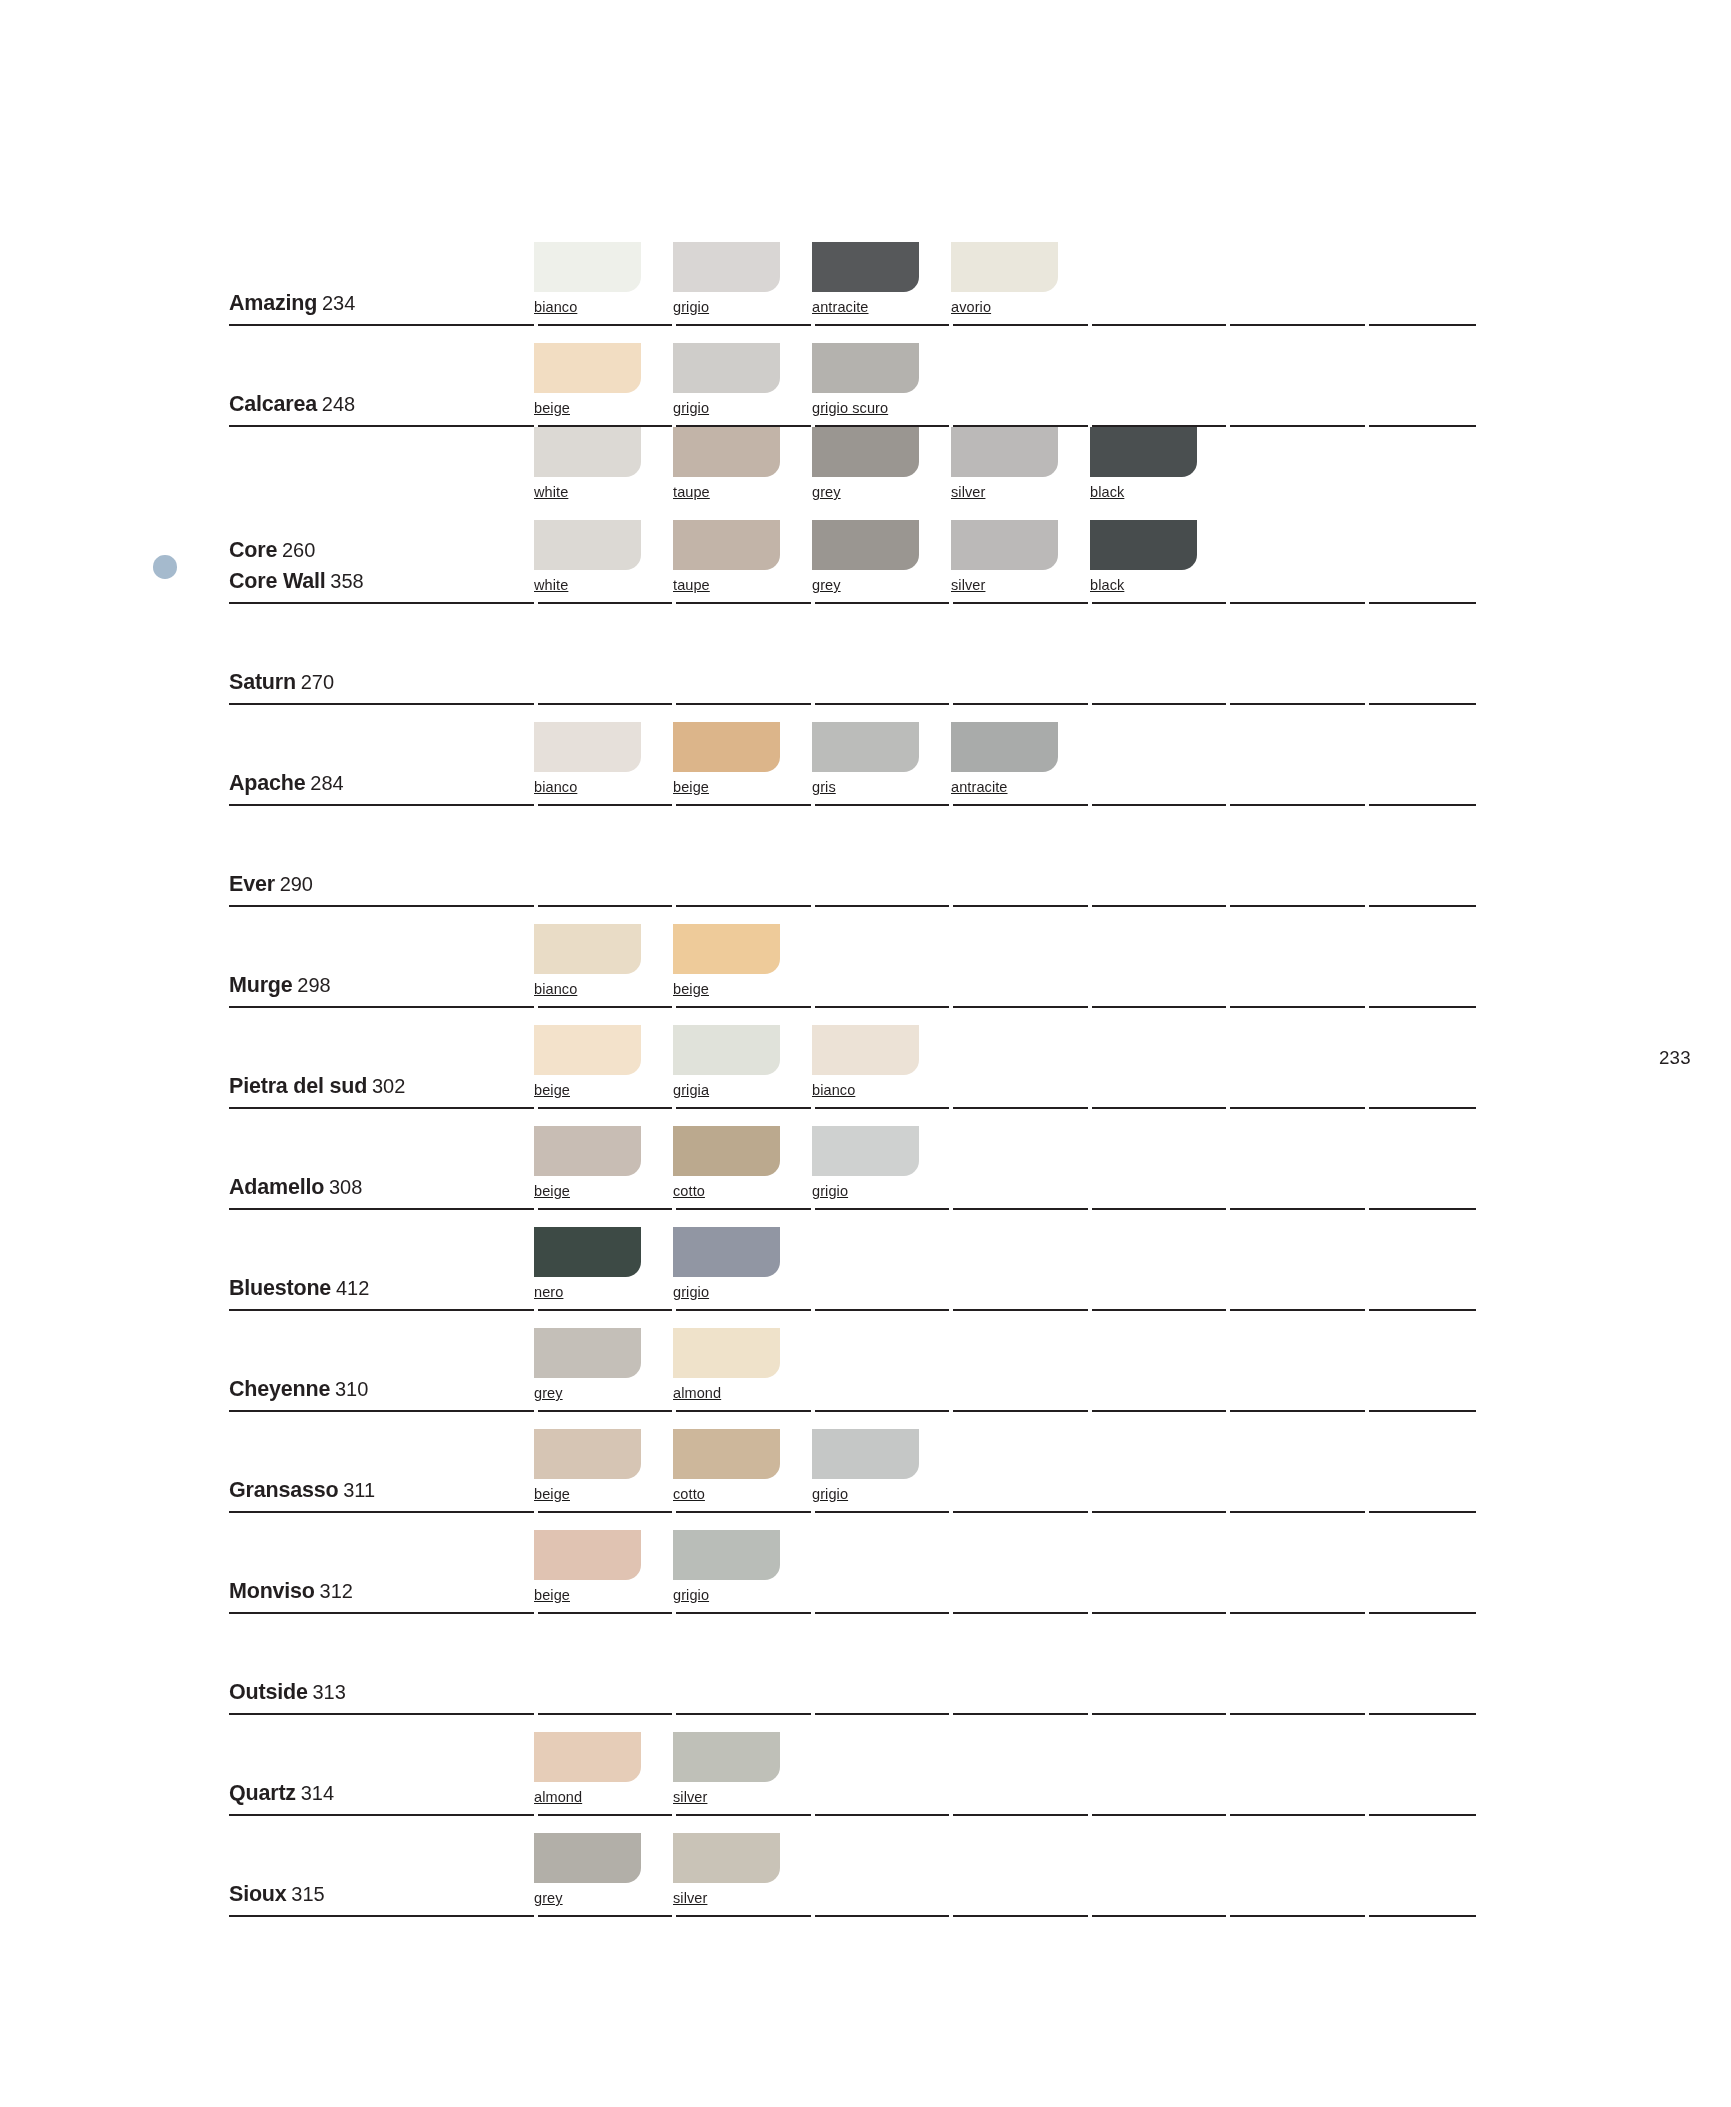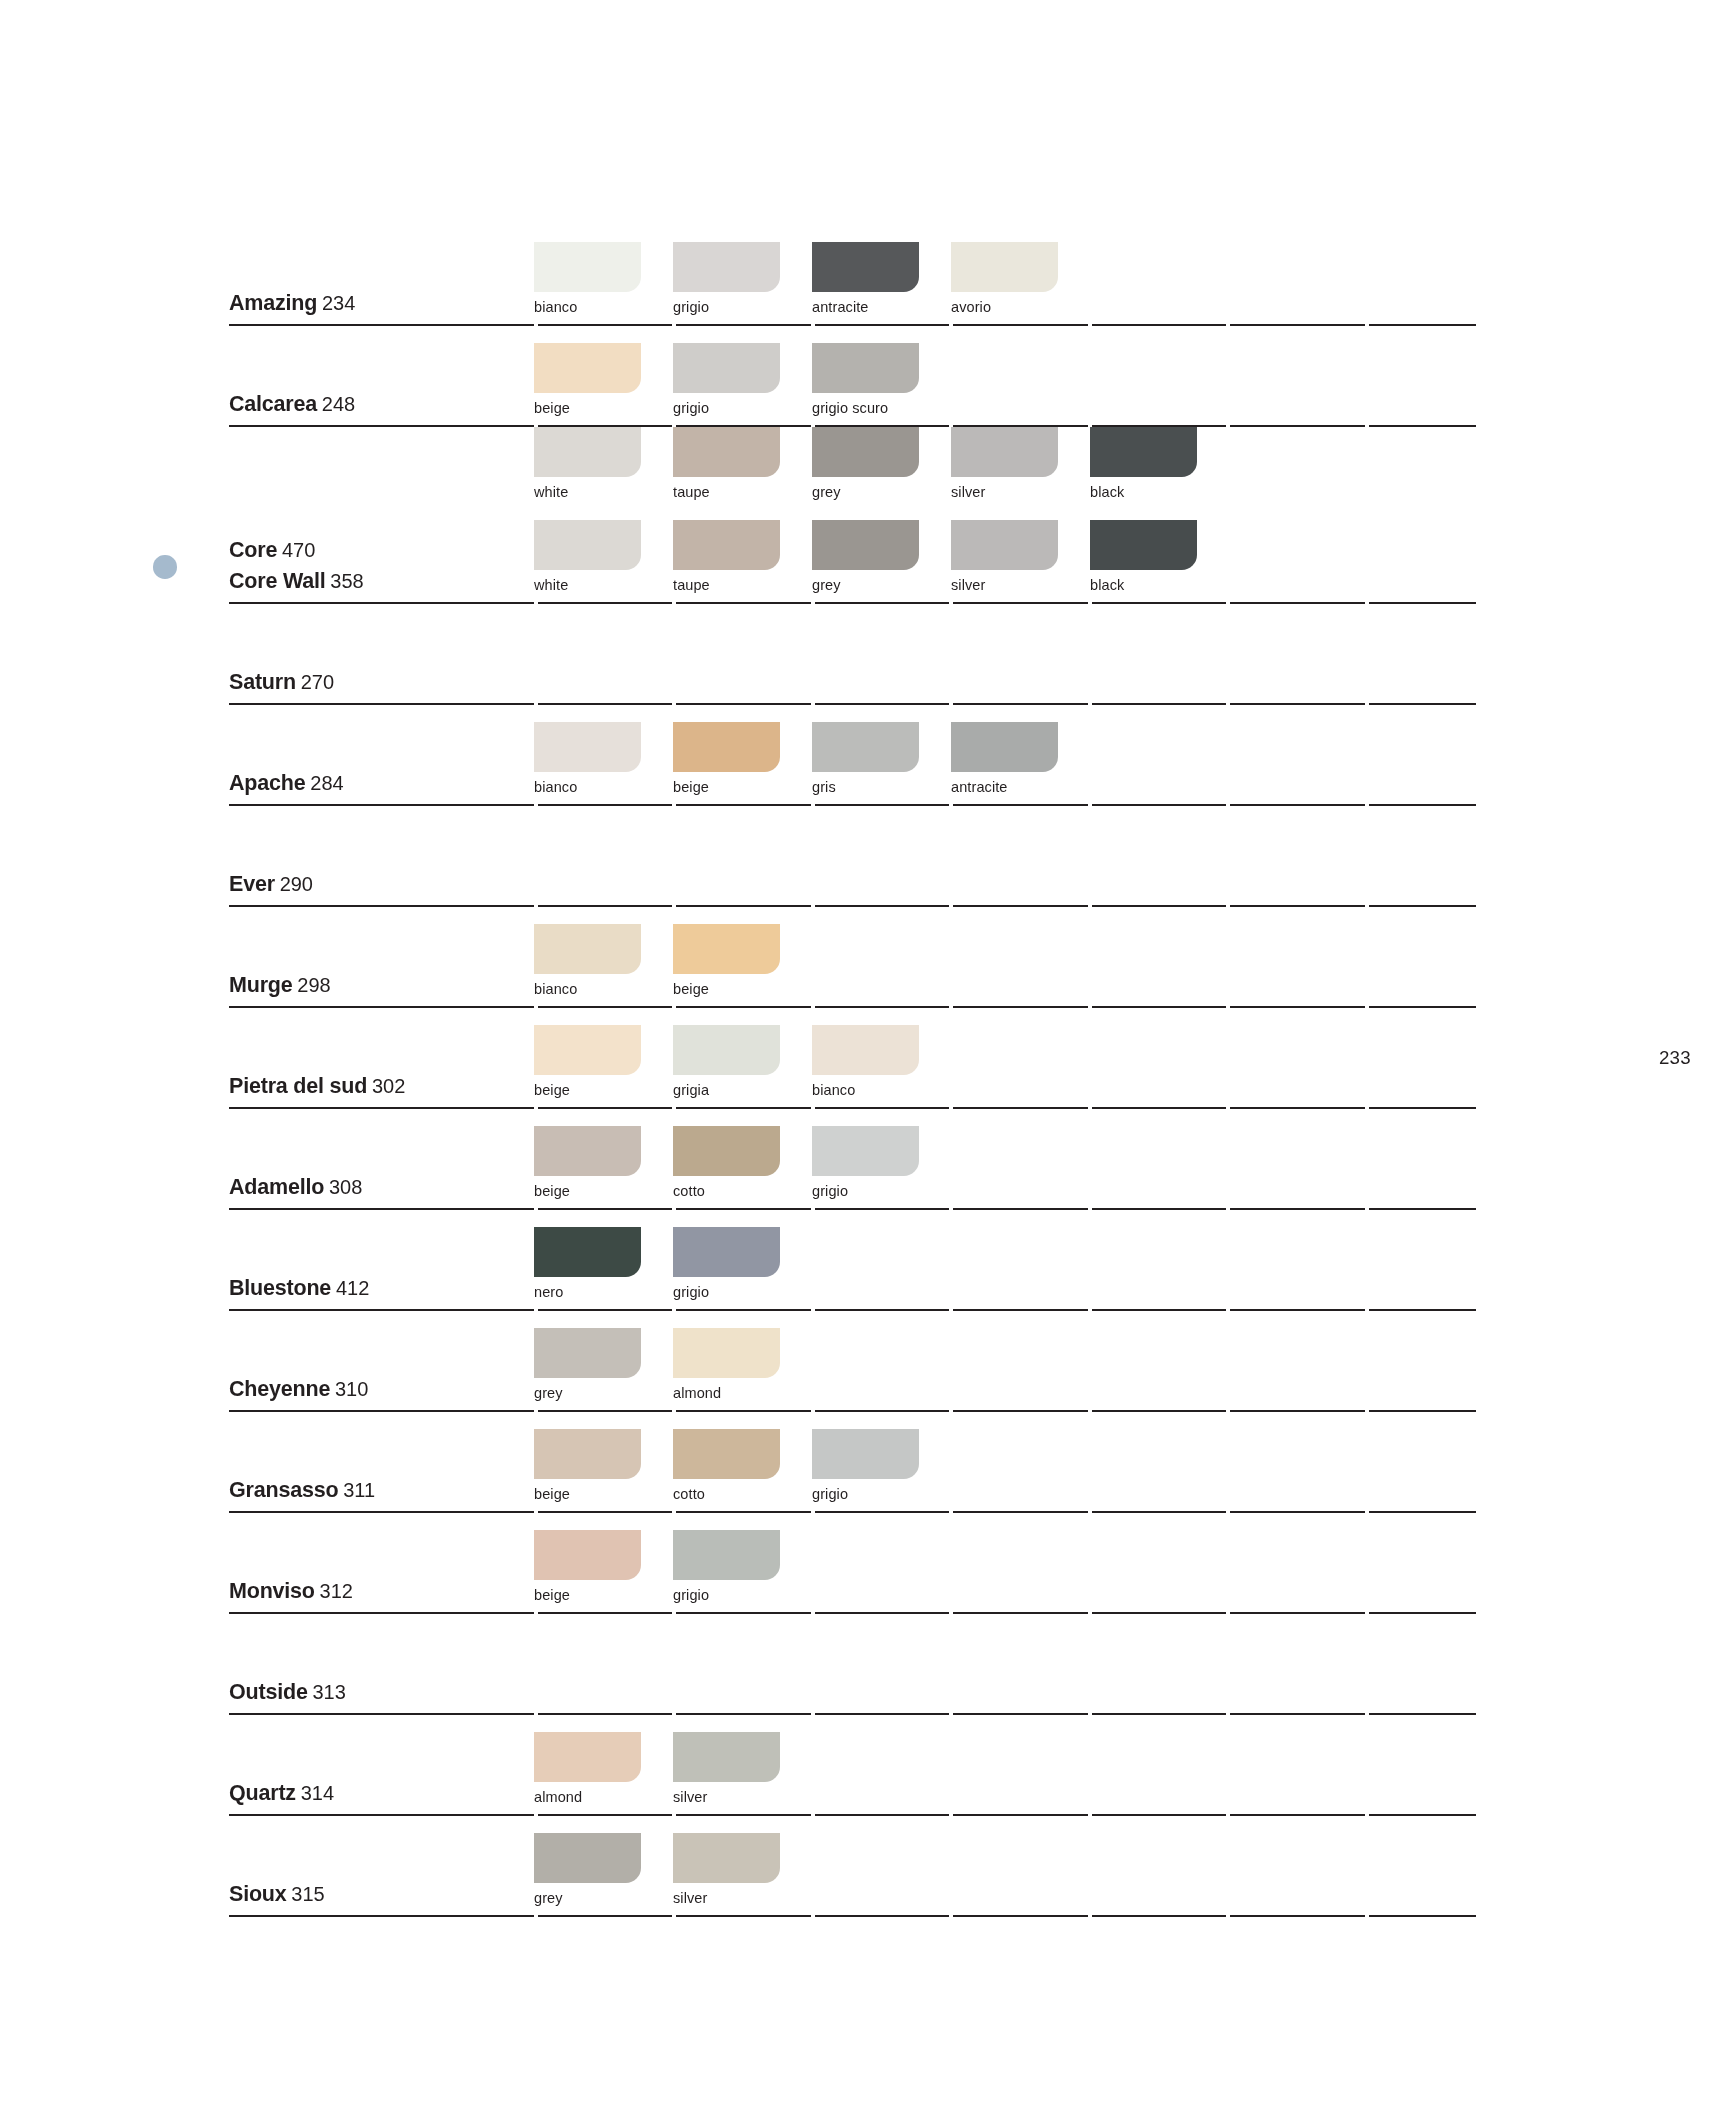--- a/index.html
+++ b/index.html
@@ -108,20 +108,21 @@
     border-radius: 50%;
     background: #a5bacd;
   }
 
   
   .swatches {
     flex: 1 1 auto;
     display: flex;
     flex-direction: column;
     justify-content: center;
+    text-decoration: underline;
   }
   .swatch-line {
     display: flex;
   }
   .swatch-line + .swatch-line {
     margin-top: 11px;
   }
   .swatch-cell {
     width: 139px;
     flex: 0 0 139px;
@@ -222,21 +223,21 @@
           <span style="left: 859px;"></span>
           <span style="left: 997px;"></span>
           <span style="left: 1136px;"></span>
           <span style="left: 1274px;"></span>
         </div>
       </div>
       <div class="row">
         <div class="row-inner">
           <div class="namecell">
             <span class="marker-dot" style="background: rgb(165, 186, 205);"></span>
-            <div class="nameline"><span class="coll-name">Core</span><span class="coll-page">470</span></div>
+            <div class="nameline"><span class="coll-name">Core</span><span class="coll-page">260</span></div>
             <div class="nameline"><span class="coll-name">Core Wall</span><span class="coll-page">358</span></div>
           </div>
           <div class="swatches">
             <div class="swatch-line">
               <div class="swatch-cell">
                 <div class="chip" style="background: rgb(220, 217, 212);"></div>
                 <div class="chip-label">white</div>
               </div>
               <div class="swatch-cell">
                 <div class="chip" style="background: rgb(194, 180, 168);"></div>

